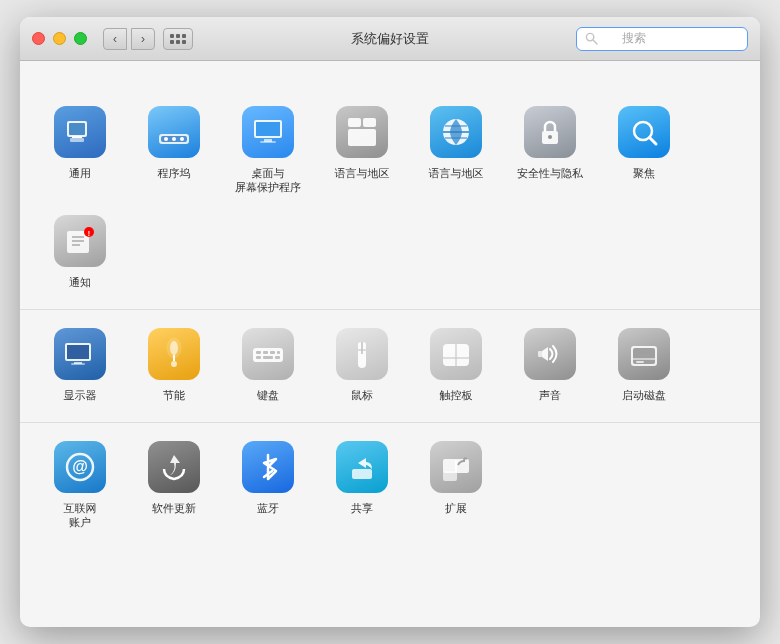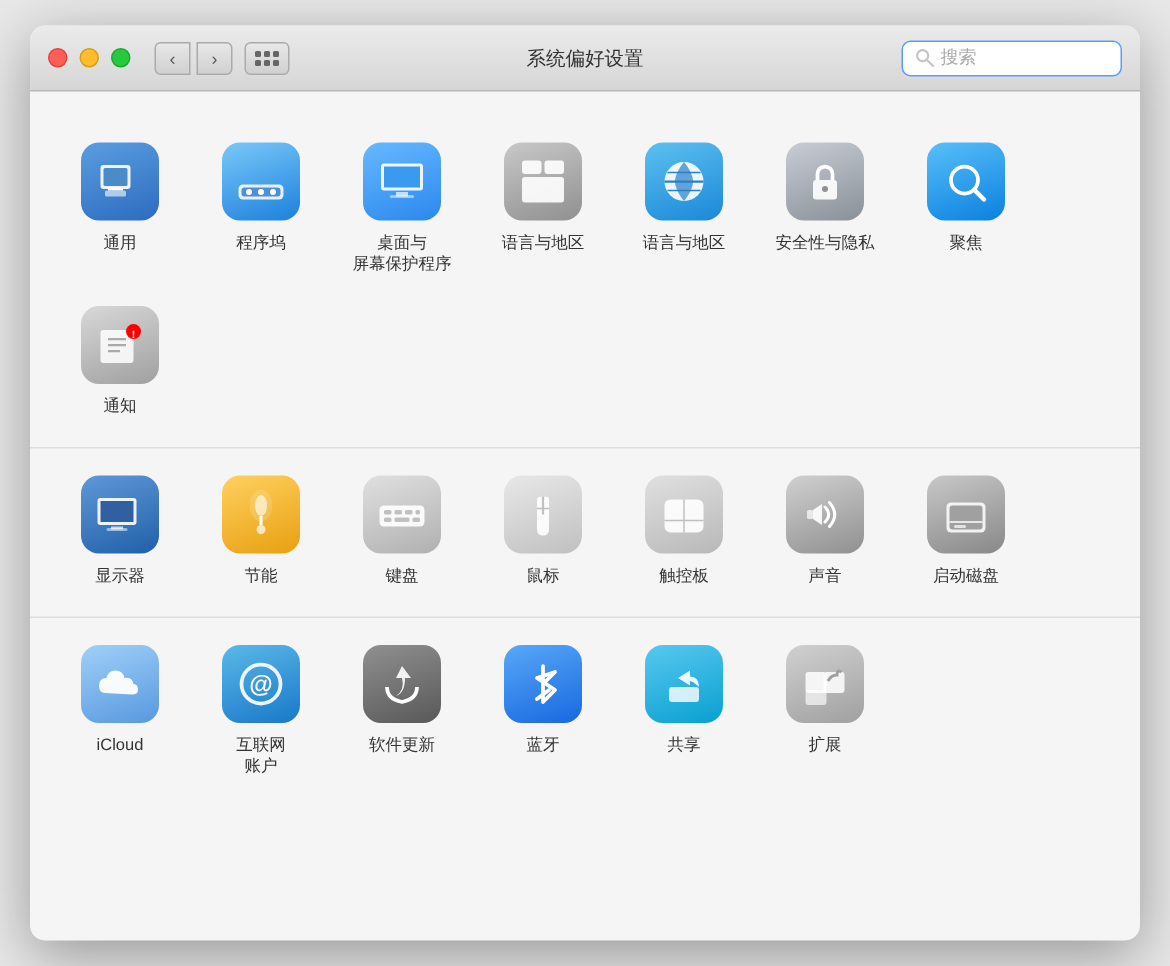--- a/index.html
+++ b/index.html
@@ -98,36 +98,37 @@
     }
     .search-box {
       margin-left: auto;
       display: flex;
       align-items: center;
       background: white;
       border: 1.5px solid #5b9cf6;
       border-radius: 6px;
       padding: 2px 8px;
       height: 24px;
-      width: 147px;
+      width: 172px;
+      gap: 20px;
     }
     .search-icon-svg {
       width: 13px;
       height: 13px;
       margin-right: 4px;
       opacity: 0.5;
     }
     .search-placeholder {
       font-size: 12px;
       color: #aaa;
     }
     .content {
       flex: 1;
       overflow-y: auto;
-      padding: 16px 0;
+      padding: 27px 0;
     }
     .section {
       padding: 10px 16px 14px;
       border-bottom: 1px solid #ddd;
     }
     .section:last-child {
       border-bottom: none;
     }
     .items-grid {
       display: flex;
@@ -496,30 +497,20 @@
             </div>
           </div>
           <span class="item-label">启动磁盘</span>
         </div>
       </div>
     </div>
 
     <div class="section">
       <div class="items-grid">
 
-        <div class="item">
-          <div class="item-icon">
-            <div class="custom-icon ci-icloud">
-              <svg width="36" height="36" viewBox="0 0 36 36">
-                  <path d="M8 24 Q4 24 4 19 Q4 14 9 14 Q10 9 15 9 Q20 9 21 14 Q26 13 27 18 Q30 18 30 22 Q30 25 26 25 Z" fill="white" opacity="0.95"></path>
-                </svg>
-            </div>
-          </div>
-          <span class="item-label">iCloud</span>
-        </div>
 
         <div class="item">
           <div class="item-icon">
             <div class="custom-icon ci-internet">
               <svg width="36" height="36" viewBox="0 0 36 36">
                   <circle cx="18" cy="18" r="13" fill="none" stroke="white" stroke-width="2.5" opacity="0.9"></circle>
                   <text x="18" y="23" text-anchor="middle" font-size="16" fill="white" font-weight="bold">@</text>
                 </svg>
             </div>
           </div>

